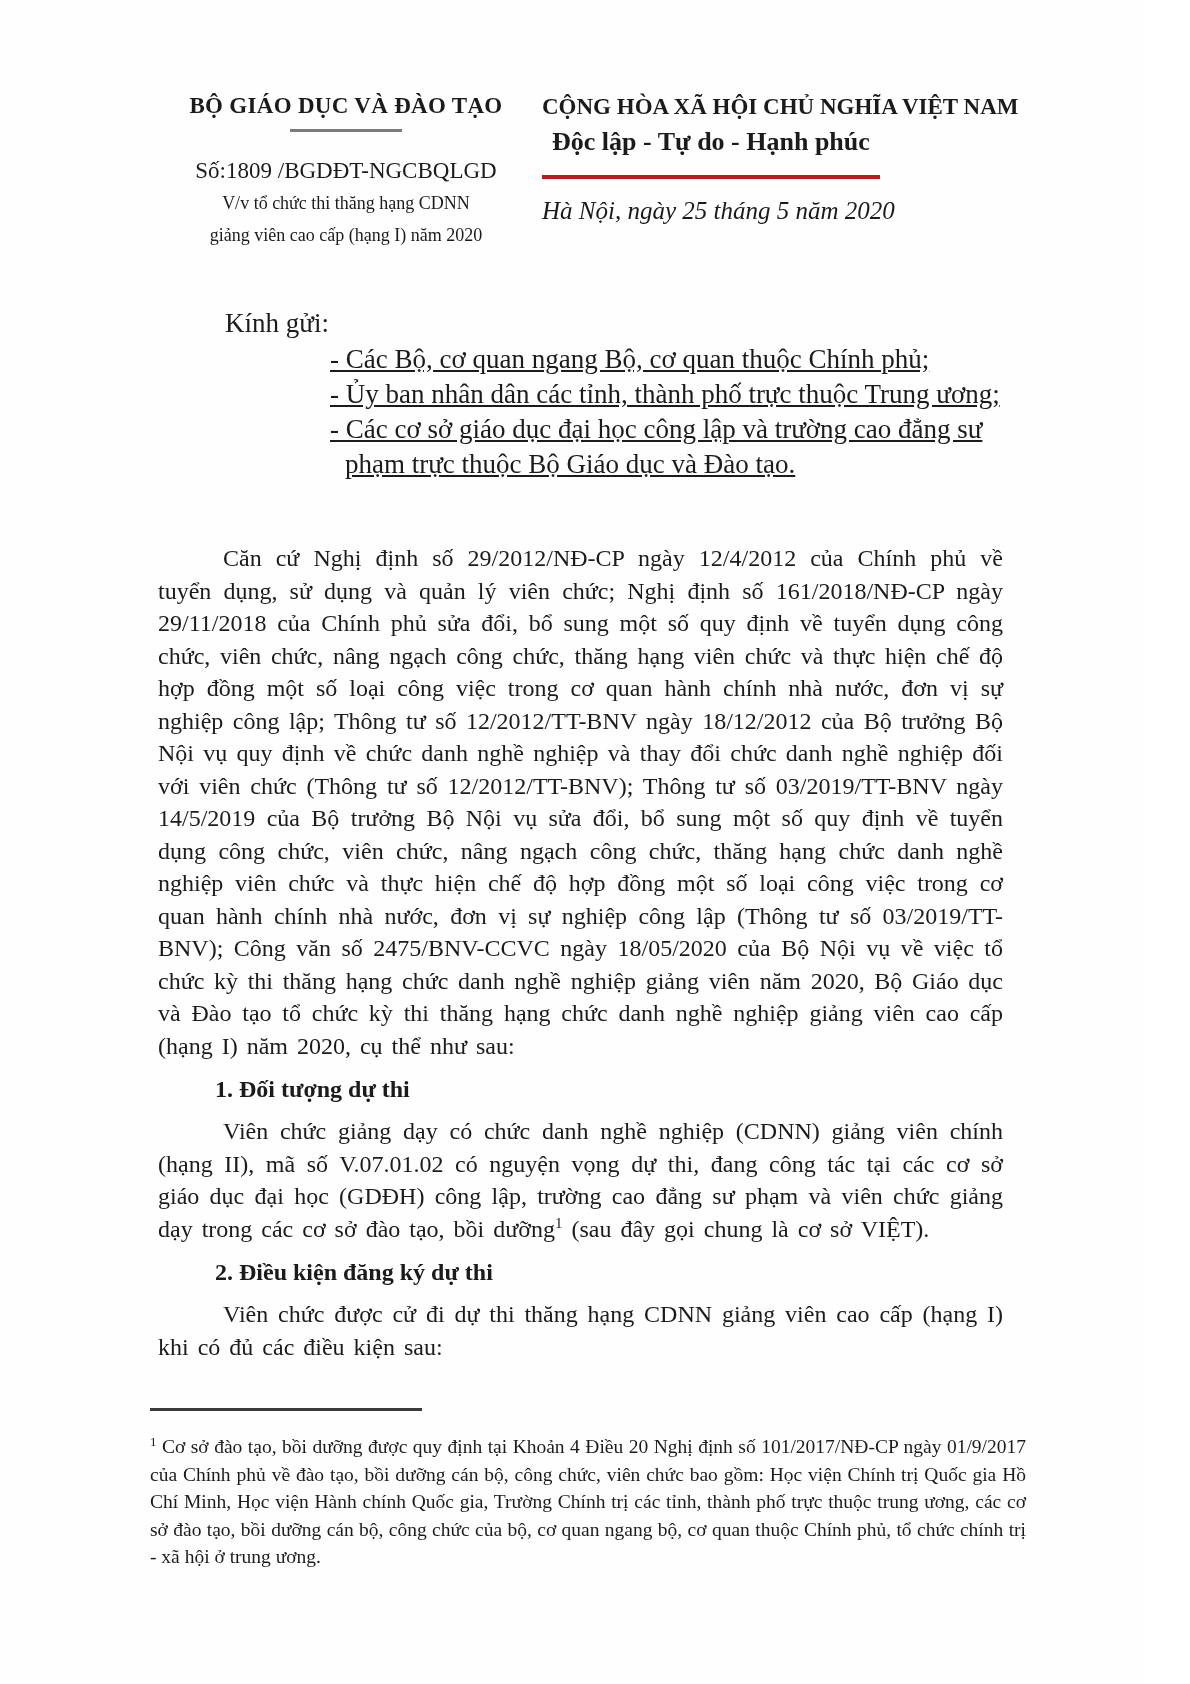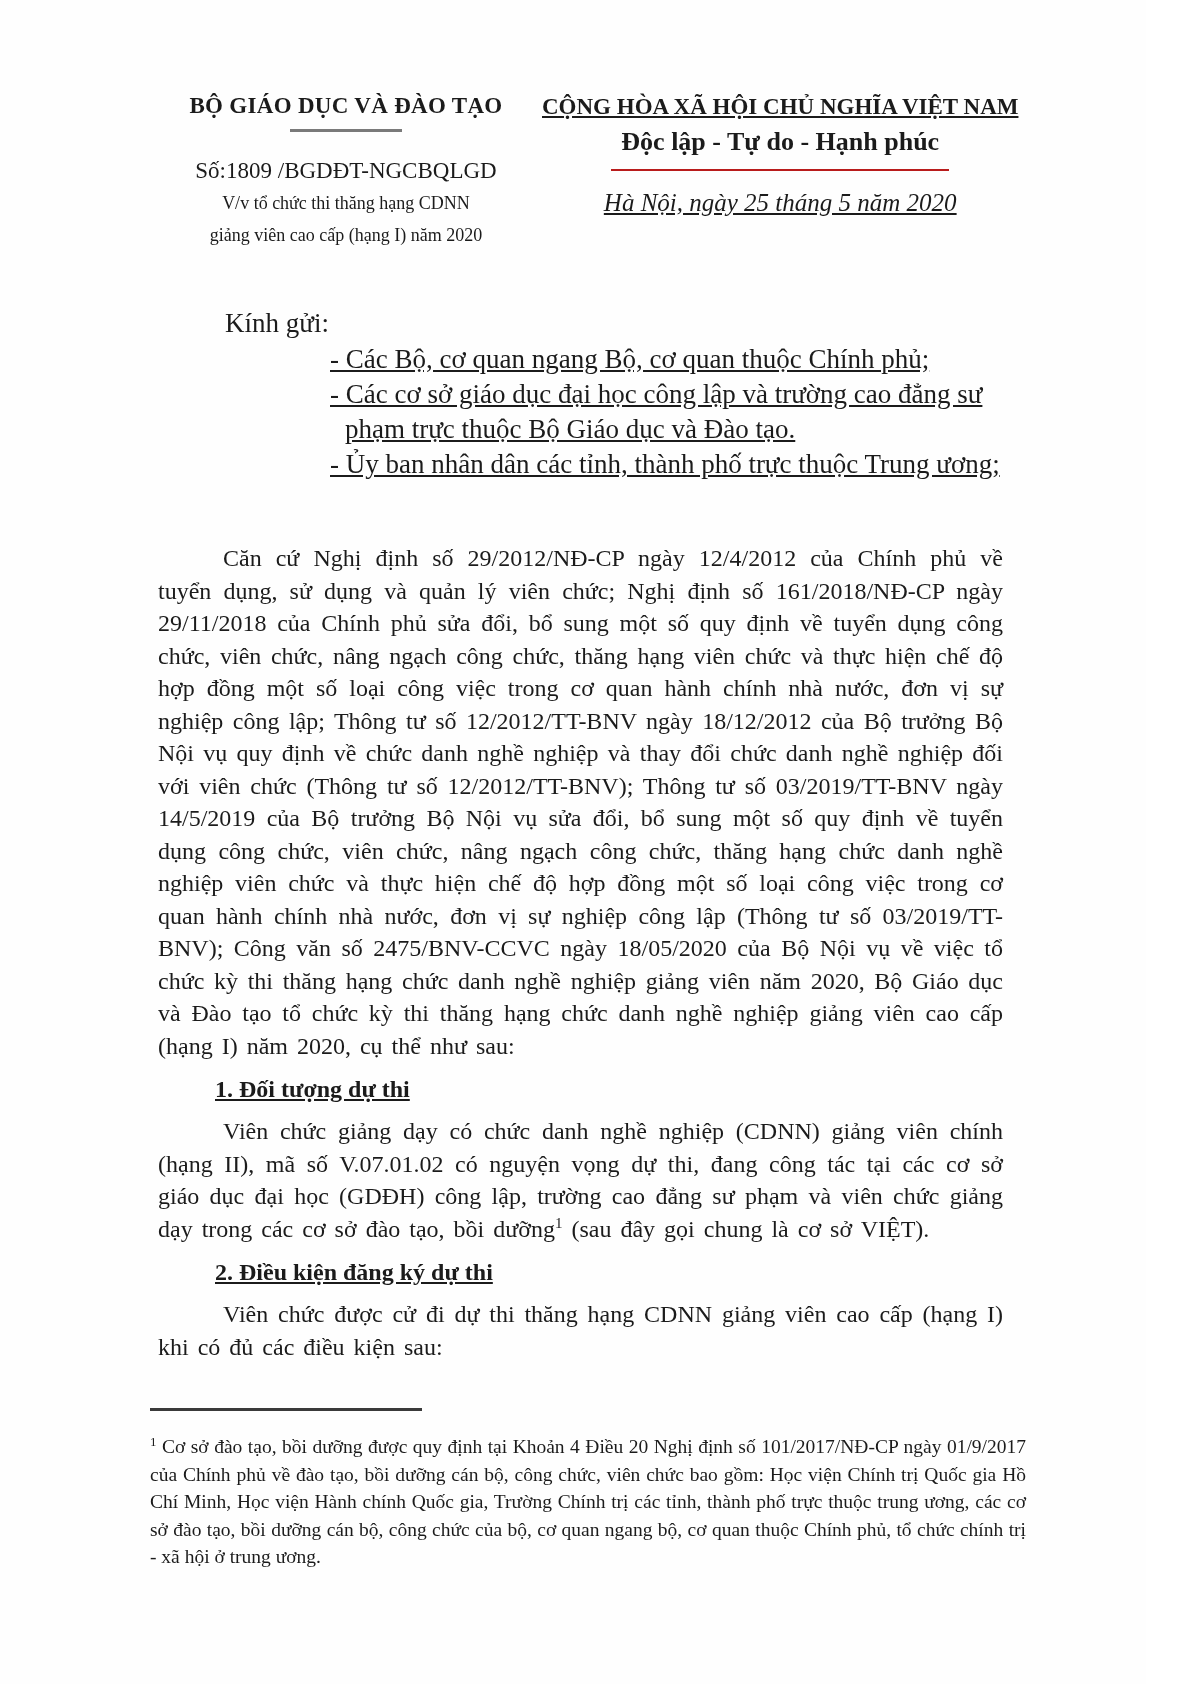--- a/index.html
+++ b/index.html
@@ -24,22 +24,20 @@
     display: flex;
     align-items: flex-start;
   }
   .header-left {
     width: 392px;
     text-align: center;
     flex: 0 0 auto;
   }
   .header-right {
     flex: 1 1 auto;
-    text-align: center;
-    text-decoration: underline;
   }
   .org-name {
     font-weight: bold;
     font-size: 23px;
     line-height: 28px;
     letter-spacing: 0.3px;
     white-space: nowrap;
   }
   .org-underline {
     width: 112px;
@@ -65,22 +63,22 @@
     white-space: nowrap;
   }
   .motto-wrap {
     margin-top: 3px;
   }
   .motto {
     display: inline-block;
     font-weight: bold;
     font-size: 26px;
     line-height: 34px;
-    padding: 0 10px 10px 10px;
-    border-bottom: 2px solid #b91c1c;
+    padding: 0 10px 16px 10px;
+    border-bottom: 4px solid #b91c1c;
     white-space: nowrap;
   }
   .place-date {
     margin-top: 16px;
     font-style: italic;
     font-size: 25px;
     line-height: 32px;
     white-space: nowrap;
   }
 
@@ -115,21 +113,20 @@
     word-spacing: 3px;
   }
   .intro {
     margin-top: 60px;
   }
   .section-heading {
     margin: 11px 0 10px 65px;
     font-size: 24px;
     font-weight: bold;
     line-height: 32px;
-    text-decoration: underline;
   }
   .section-par {
     margin-top: 0;
   }
   sup.fn-ref {
     font-size: 15px;
     line-height: 0;
     vertical-align: super;
   }
 
@@ -174,22 +171,22 @@
         <span class="motto">Độc lập - Tự do - Hạnh phúc</span>
       </div>
       <div class="place-date">Hà Nội, ngày 25 tháng 5 năm 2020</div>
     </div>
   </div>
 
   <div class="recipients">
     <div class="salutation">Kính gửi:</div>
     <div class="recipient-list">
       <div class="recipient-item">- Các Bộ, cơ quan ngang Bộ, cơ quan thuộc Chính phủ;</div>
+      <div class="recipient-item">- Ủy ban nhân dân các tỉnh, thành phố trực thuộc Trung ương;</div>
       <div class="recipient-item">- Các cơ sở giáo dục đại học công lập và trường cao đẳng sư phạm trực thuộc Bộ Giáo dục và Đào tạo.</div>
-      <div class="recipient-item">- Ủy ban nhân dân các tỉnh, thành phố trực thuộc Trung ương;</div>
     </div>
   </div>
 
   <p class="body-par intro">Căn cứ Nghị định số 29/2012/NĐ-CP ngày 12/4/2012 của Chính phủ về tuyển dụng, sử dụng và quản lý viên chức; Nghị định số 161/2018/NĐ-CP ngày 29/11/2018 của Chính phủ sửa đổi, bổ sung một số quy định về tuyển dụng công chức, viên chức, nâng ngạch công chức, thăng hạng viên chức và thực hiện chế độ hợp đồng một số loại công việc trong cơ quan hành chính nhà nước, đơn vị sự nghiệp công lập; Thông tư số 12/2012/TT-BNV ngày 18/12/2012 của Bộ trưởng Bộ Nội vụ quy định về chức danh nghề nghiệp và thay đổi chức danh nghề nghiệp đối với viên chức (Thông tư số 12/2012/TT-BNV); Thông tư số 03/2019/TT-BNV ngày 14/5/2019 của Bộ trưởng Bộ Nội vụ sửa đổi, bổ sung một số quy định về tuyển dụng công chức, viên chức, nâng ngạch công chức, thăng hạng chức danh nghề nghiệp viên chức và thực hiện chế độ hợp đồng một số loại công việc trong cơ quan hành chính nhà nước, đơn vị sự nghiệp công lập (Thông tư số 03/2019/TT-BNV); Công văn số 2475/BNV-CCVC ngày 18/05/2020 của Bộ Nội vụ về việc tổ chức kỳ thi thăng hạng chức danh nghề nghiệp giảng viên năm 2020, Bộ Giáo dục và Đào tạo tổ chức kỳ thi thăng hạng chức danh nghề nghiệp giảng viên cao cấp (hạng I) năm 2020, cụ thể như sau:</p>
 
   <h3 class="section-heading">1. Đối tượng dự thi</h3>
   <p class="body-par section-par"><span>Viên chức giảng dạy có chức danh nghề nghiệp (CDNN) giảng viên chính (hạng II), mã số V.07.01.02 có nguyện vọng dự thi, đang công tác tại các cơ sở giáo dục đại học (GDĐH) công lập, trường cao đẳng sư phạm và viên chức giảng dạy trong các cơ sở đào tạo, bồi dưỡng</span><sup class="fn-ref">1</sup><span> (sau đây gọi chung là cơ sở VIỆT).</span></p>
 
   <h3 class="section-heading">2. Điều kiện đăng ký dự thi</h3>
   <p class="body-par section-par">Viên chức được cử đi dự thi thăng hạng CDNN giảng viên cao cấp (hạng I) khi có đủ các điều kiện sau:</p>

